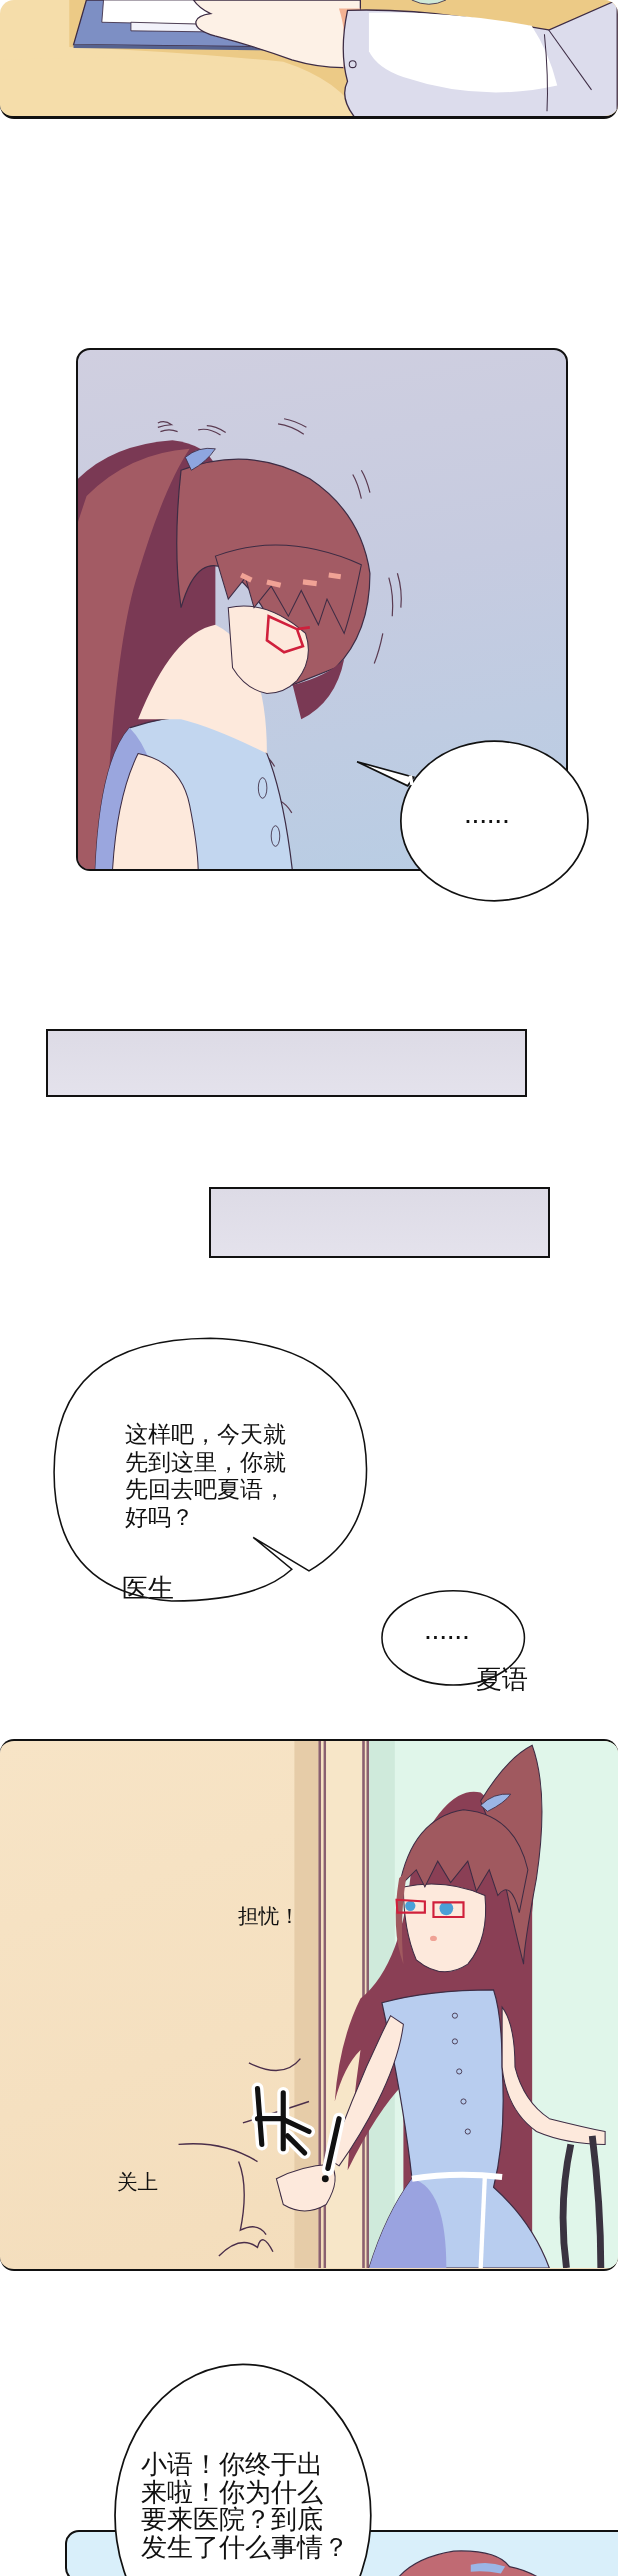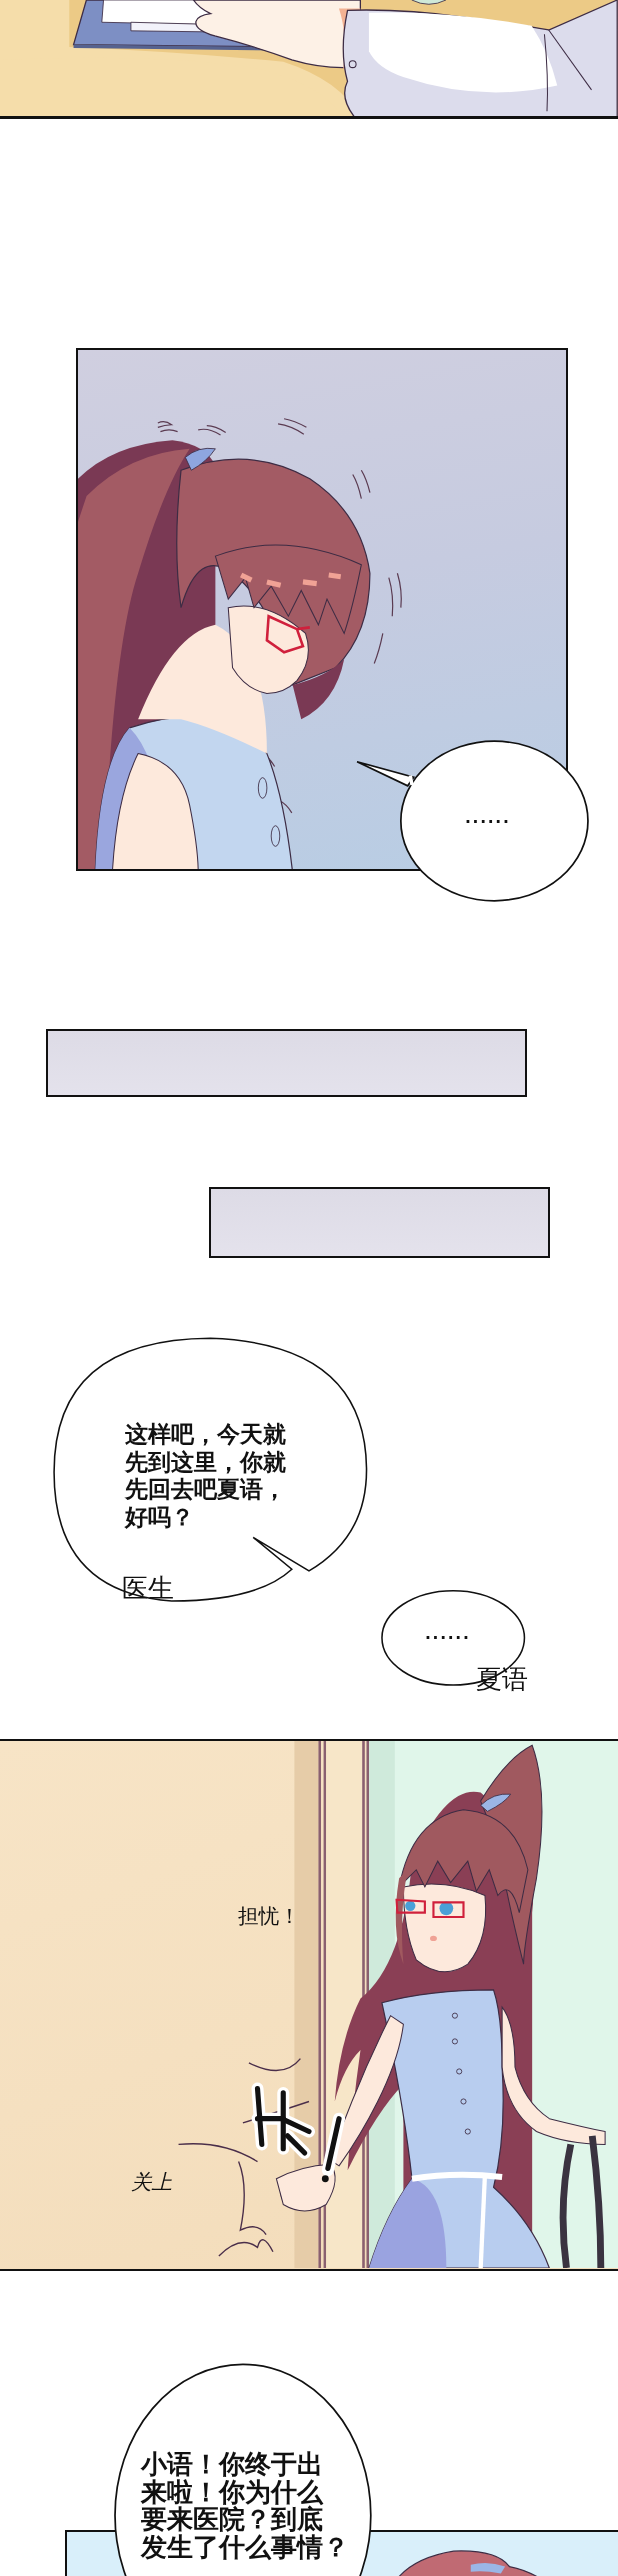--- a/index.html
+++ b/index.html
@@ -1,21 +1,21 @@
 <!DOCTYPE html>
 <html style="font-size:13.7px"><head>
 <meta charset="utf-8">
 <style>
   html, body { margin: 0; padding: 0; background: #ffffff; }
   body { width: 618px; height: 2576px; position: relative; overflow: hidden;
          font-family: "DejaVu Sans", "Liberation Sans", sans-serif; }
   .abs { position: absolute; }
-  .panel { position: absolute; overflow: hidden; box-sizing: border-box; }
+  .panel { position: absolute; overflow: hidden; box-sizing: border-box; border-radius: 14px; }
   .panel svg { position: absolute; left: 0; top: 0; }
-  .bubble-text { position: absolute; color: #111; white-space: pre; font-weight: bold; }
+  .bubble-text { position: absolute; color: #111; white-space: pre; }
   .caption-box { position: absolute; box-sizing: border-box; border: 2.6px solid #111;
                  background: linear-gradient(180deg, #dddbe6 0%, #e4e2ec 100%); }
   svg.overlay { position: absolute; left: 0; top: 0; pointer-events: none; }
 </style>
 </head>
 <body>
 
 <div class="panel" style="left:0; top:0; width:618px; height:119px; border-bottom:3.4px solid #111; background:#f5ddaa;">
   <svg width="618" height="119" viewBox="0 0 720 139">
 
@@ -183,21 +183,21 @@
       <path d="M300 405 L305 470"></path>
         <path d="M300 440 L330 440"></path>
         <path d="M330 410 L330 475"></path>
         <path d="M328 440 L360 455"></path>
         <path d="M335 460 L355 480"></path>
       <path d="M395 440 L382 498"></path>
     </g>
     <circle cx="379" cy="510" r="4" fill="#111"></circle>
   </svg>
   <div class="abs" style="left:238px; top:161px; font-size:20.6px; color:#111;">担忧！</div>
-  <div class="abs" style="left:131px; top:427px; font-size:20.6px; color:#111;font-style:italic;">关上</div>
+  <div class="abs" style="left:117px; top:427px; font-size:20.6px; color:#111;">关上</div>
 </div>
 
 <div class="panel" style="left:65px; top:2530px; width:567px; height:52px; border:2.6px solid #111; background:#d9effa;">
   <svg width="567" height="52" viewBox="0 0 660 60">
     <path d="M380 60 Q400 30 450 22 Q500 20 515 40 Q540 45 560 60 Z" fill="#c06a73" stroke="#3d2c44" stroke-width="1.4"></path>
     <path d="M470 38 Q490 33 510 40 L505 48 Q485 44 470 46 Z" fill="#9bb6e6"></path>
   </svg>
 </div>
 
 <svg class="overlay" width="618" height="2576" viewBox="0 0 720 3000">

